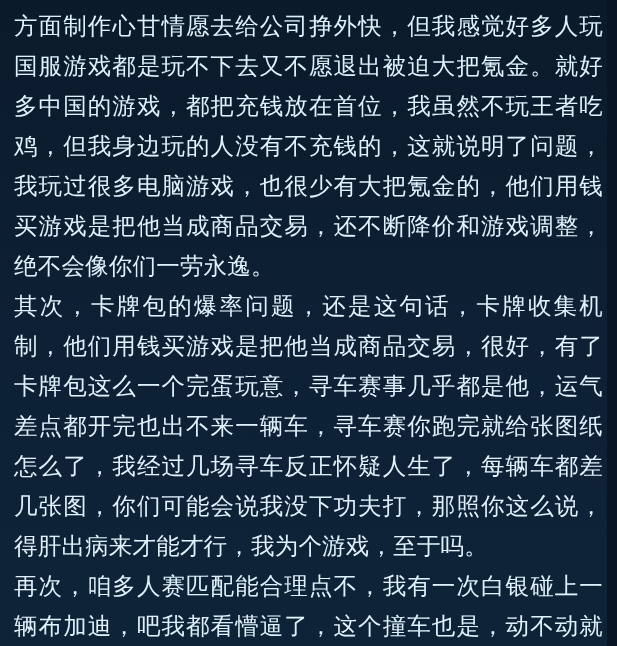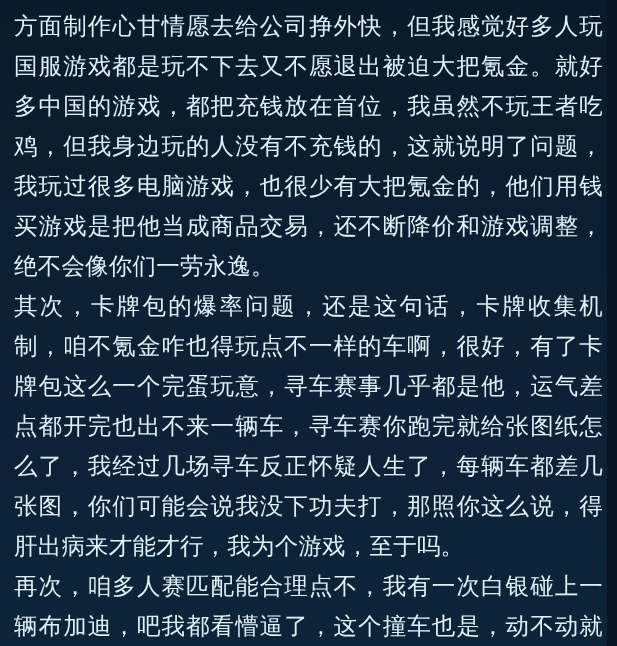--- a/index.html
+++ b/index.html
@@ -46,16 +46,16 @@
     white-space: normal;
     word-break: break-all;
   }
 </style>
 </head>
 <body>
 
 <div id="page">
   <div class="article">
     <p class="para">方面制作心甘情愿去给公司挣外快，但我感觉好多人玩国服游戏都是玩不下去又不愿退出被迫大把氪金。就好多中国的游戏，都把充钱放在首位，我虽然不玩王者吃鸡，但我身边玩的人没有不充钱的，这就说明了问题，我玩过很多电脑游戏，也很少有大把氪金的，他们用钱买游戏是把他当成商品交易，还不断降价和游戏调整，绝不会像你们一劳永逸。</p>
-    <p class="para">其次，卡牌包的爆率问题，还是这句话，卡牌收集机制，咱不氪金咋也得玩点不一样的车啊，很好，有了卡牌包这么一个完蛋玩意，寻车赛事几乎都是他，运气差点都开完也出不来一辆车，寻车赛你跑完就给张图纸怎么了，我经过几场寻车反正怀疑人生了，每辆车都差几张图，你们可能会说我没下功夫打，那照你这么说，得肝出病来才能才行，我为个游戏，至于吗。</p>
+    <p class="para">其次，卡牌包的爆率问题，还是这句话，卡牌收集机制，他们用钱买游戏是把他当成商品交易，很好，有了卡牌包这么一个完蛋玩意，寻车赛事几乎都是他，运气差点都开完也出不来一辆车，寻车赛你跑完就给张图纸怎么了，我经过几场寻车反正怀疑人生了，每辆车都差几张图，你们可能会说我没下功夫打，那照你这么说，得肝出病来才能才行，我为个游戏，至于吗。</p>
     <p class="para">再次，咱多人赛匹配能合理点不，我有一次白银碰上一辆布加迪，吧我都看懵逼了，这个撞车也是，动不动就被撞死，开自动驾驶就不说了，一水的一条线，</p>
   </div>
 </div>
 
 </body></html>

